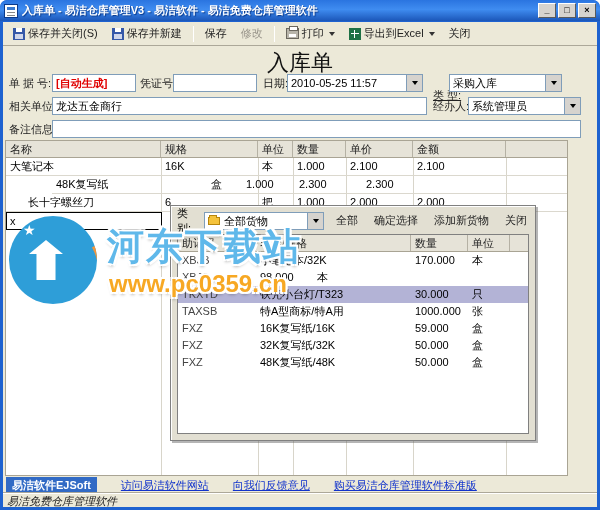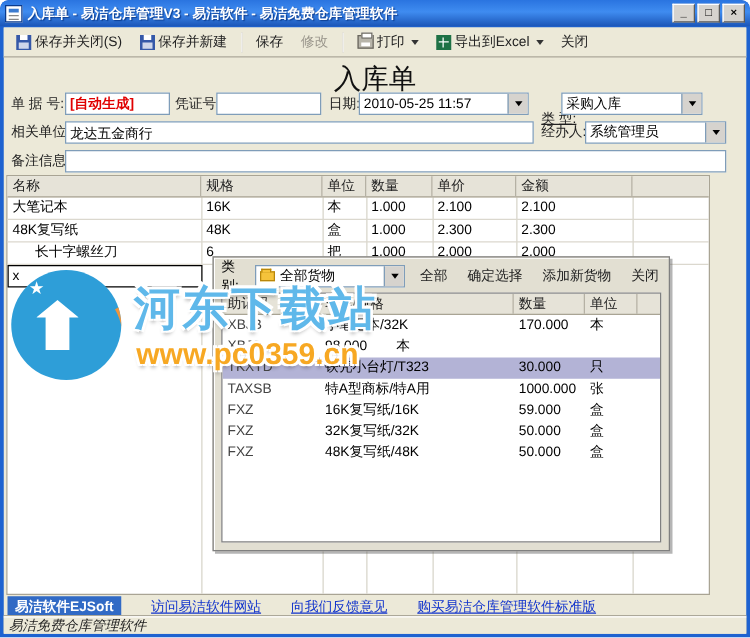--- a/index.html
+++ b/index.html
@@ -202,23 +202,22 @@
         <div class="hc" style="width:93px;">金额</div>
       </div>
       <div class="mrow" style="top:17px;">
         <div class="c" style="width:155px;">大笔记本</div>
         <div class="c" style="width:97px;">16K</div>
         <div class="c" style="width:35px;">本</div>
         <div class="c" style="width:53px;">1.000</div>
         <div class="c" style="width:67px;">2.100</div>
         <div class="c" style="width:93px;">2.100</div>
       </div>
-      <div class="mrow" style="top:35px;">
+      <div class="mrow" style="top:35px;margin-left:46px;">
         <div class="c" style="width:155px;">48K复写纸</div>
-        <div class="c" style="width:97px;">48K</div>
         <div class="c" style="width:35px;">盒</div>
         <div class="c" style="width:53px;">1.000</div>
         <div class="c" style="width:67px;">2.300</div>
         <div class="c" style="width:93px;">2.300</div>
       </div>
       <div class="mrow" style="top:53px;">
         <div class="c" style="width:155px;padding-left:22px;">长十字螺丝刀</div>
         <div class="c" style="width:97px;">6</div>
         <div class="c" style="width:35px;">把</div>
         <div class="c" style="width:53px;">1.000</div>

